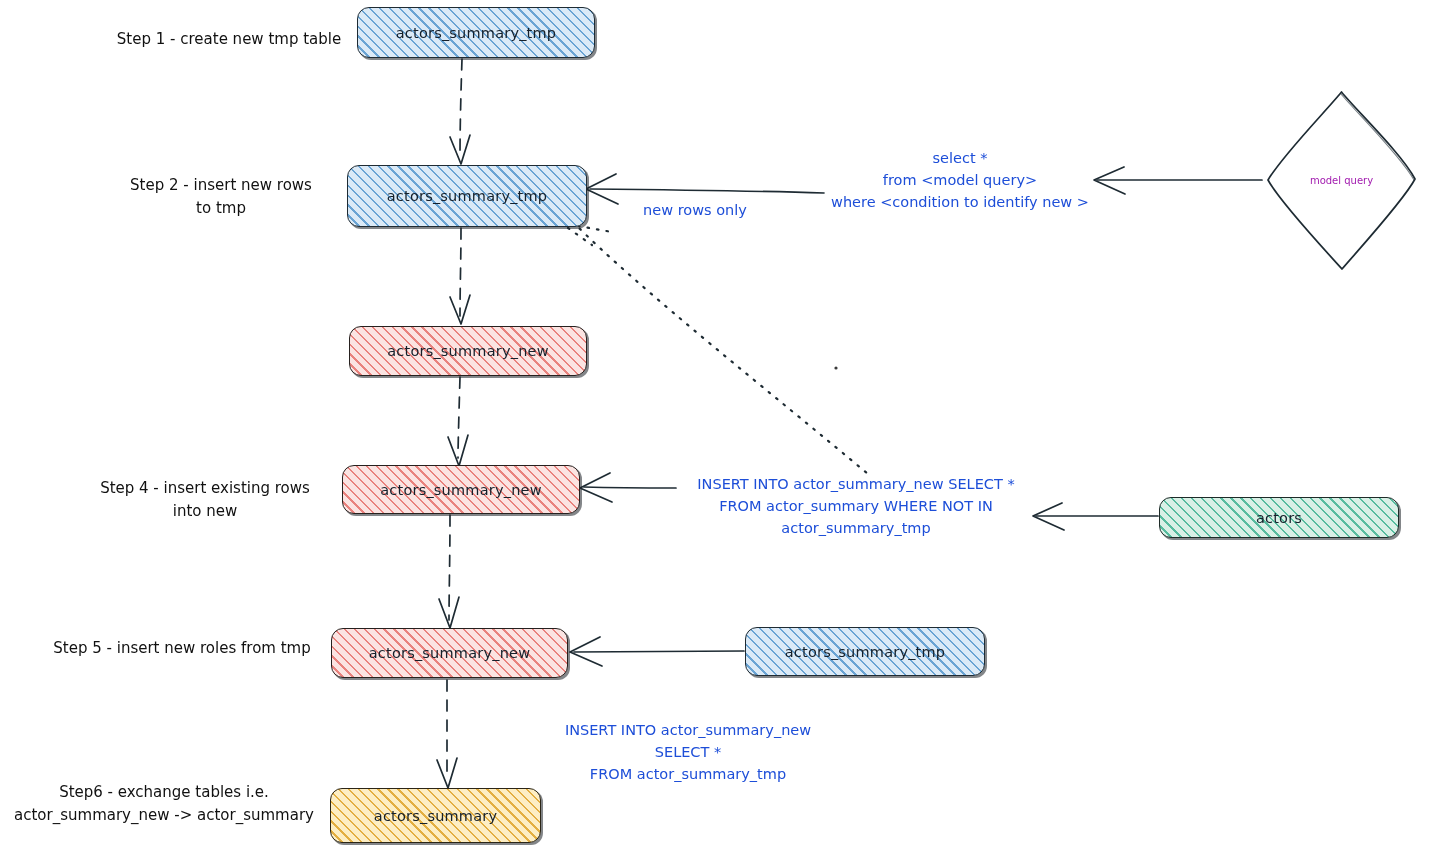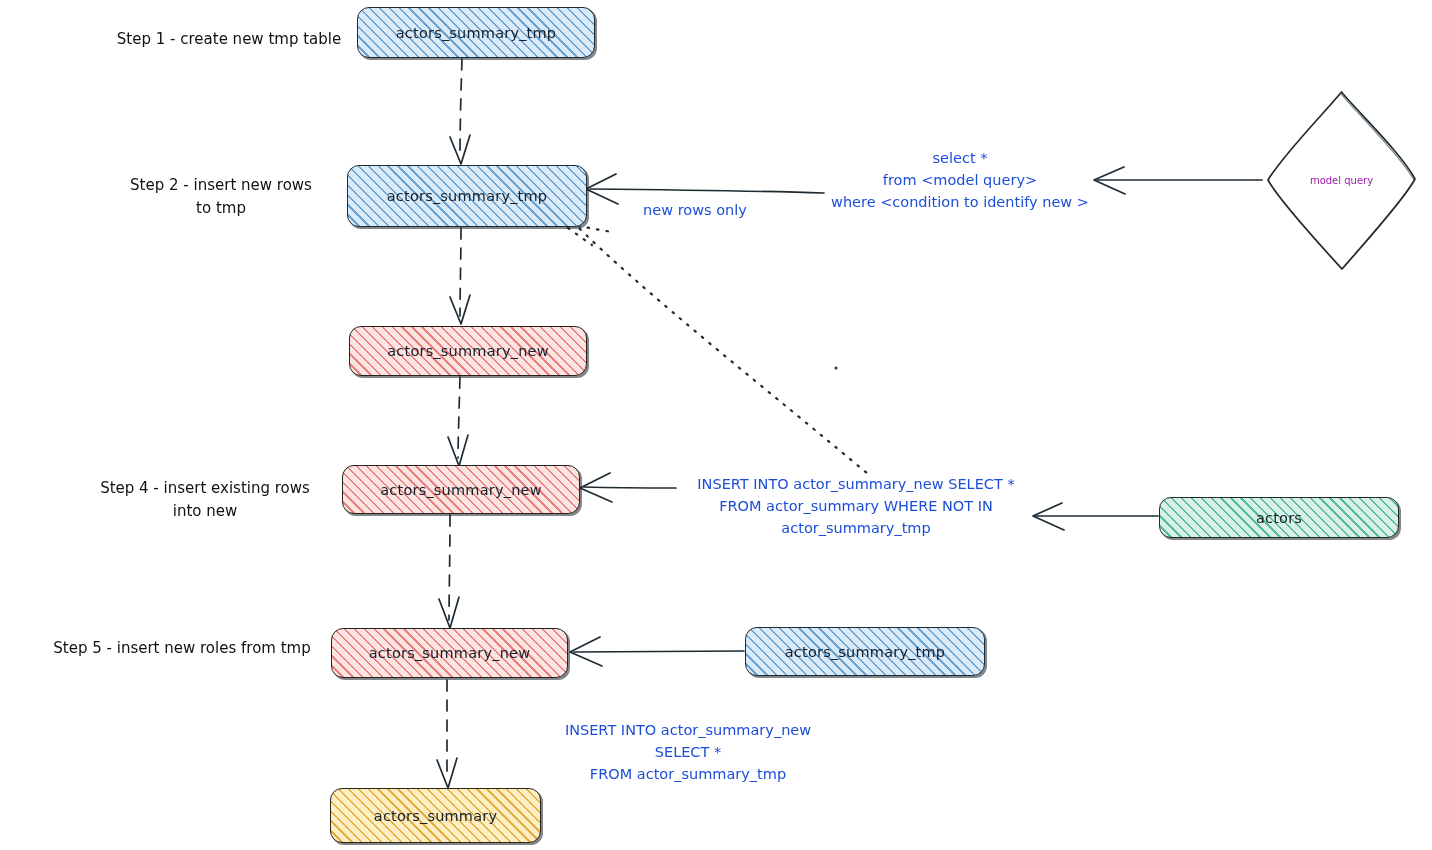--- a/index.html
+++ b/index.html
@@ -153,20 +153,22 @@
 
   <div class="step-text" style="left:108px;top:174px;width:226px;">Step 2 - insert new rows
 to tmp</div>
 
 
   <div class="step-text" style="left:78px;top:477px;width:254px;">Step 4 - insert existing rows
 into new</div>
 
   <div class="step-text" style="left:38px;top:637px;width:288px;">Step 5 - insert new roles from tmp</div>
 
+  <div class="step-text" style="left:4px;top:781px;width:320px;">Step6 - exchange tables i.e.
+actor_summary_new -&gt; actor_summary</div>
 
   <div class="node fill-blue" style="left:357px;top:7px;width:238px;height:51px;">
     <span class="label">actors_summary_tmp</span>
   </div>
 
   <div class="node fill-blue" style="left:347px;top:165px;width:240px;height:62px;">
     <span class="label">actors_summary_tmp</span>
   </div>
 
   <div class="node fill-red" style="left:349px;top:326px;width:238px;height:50px;">

